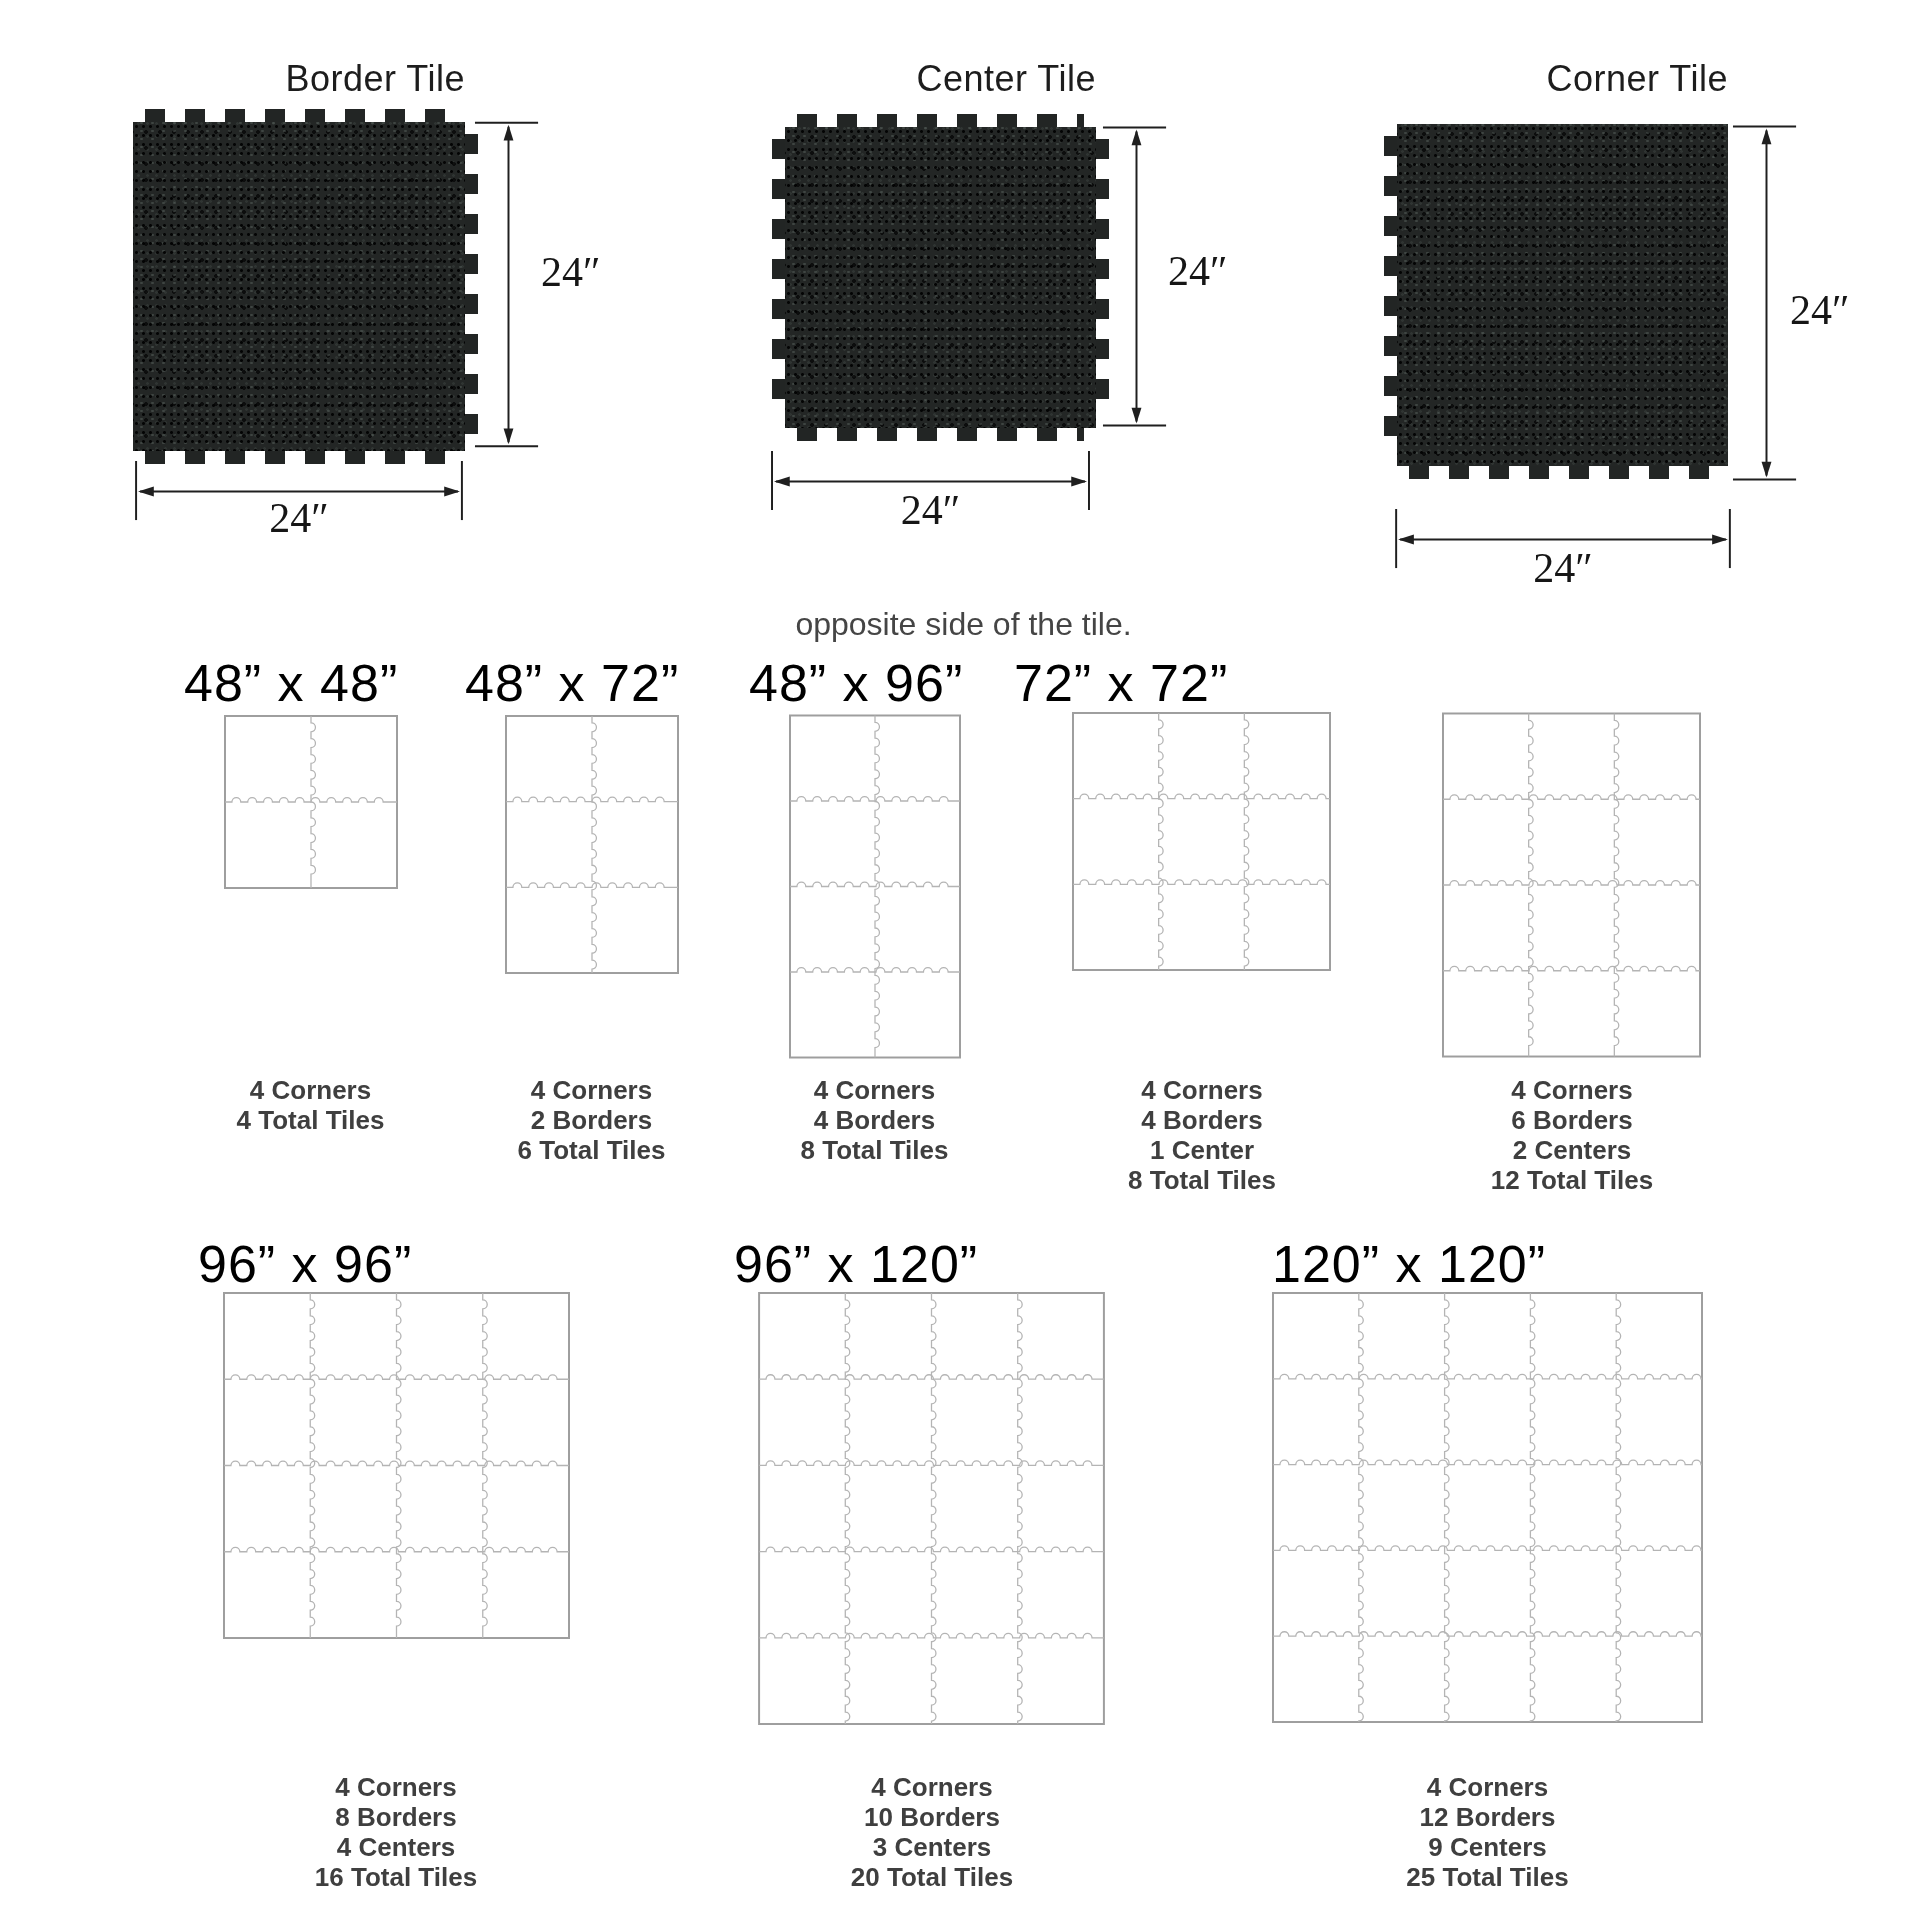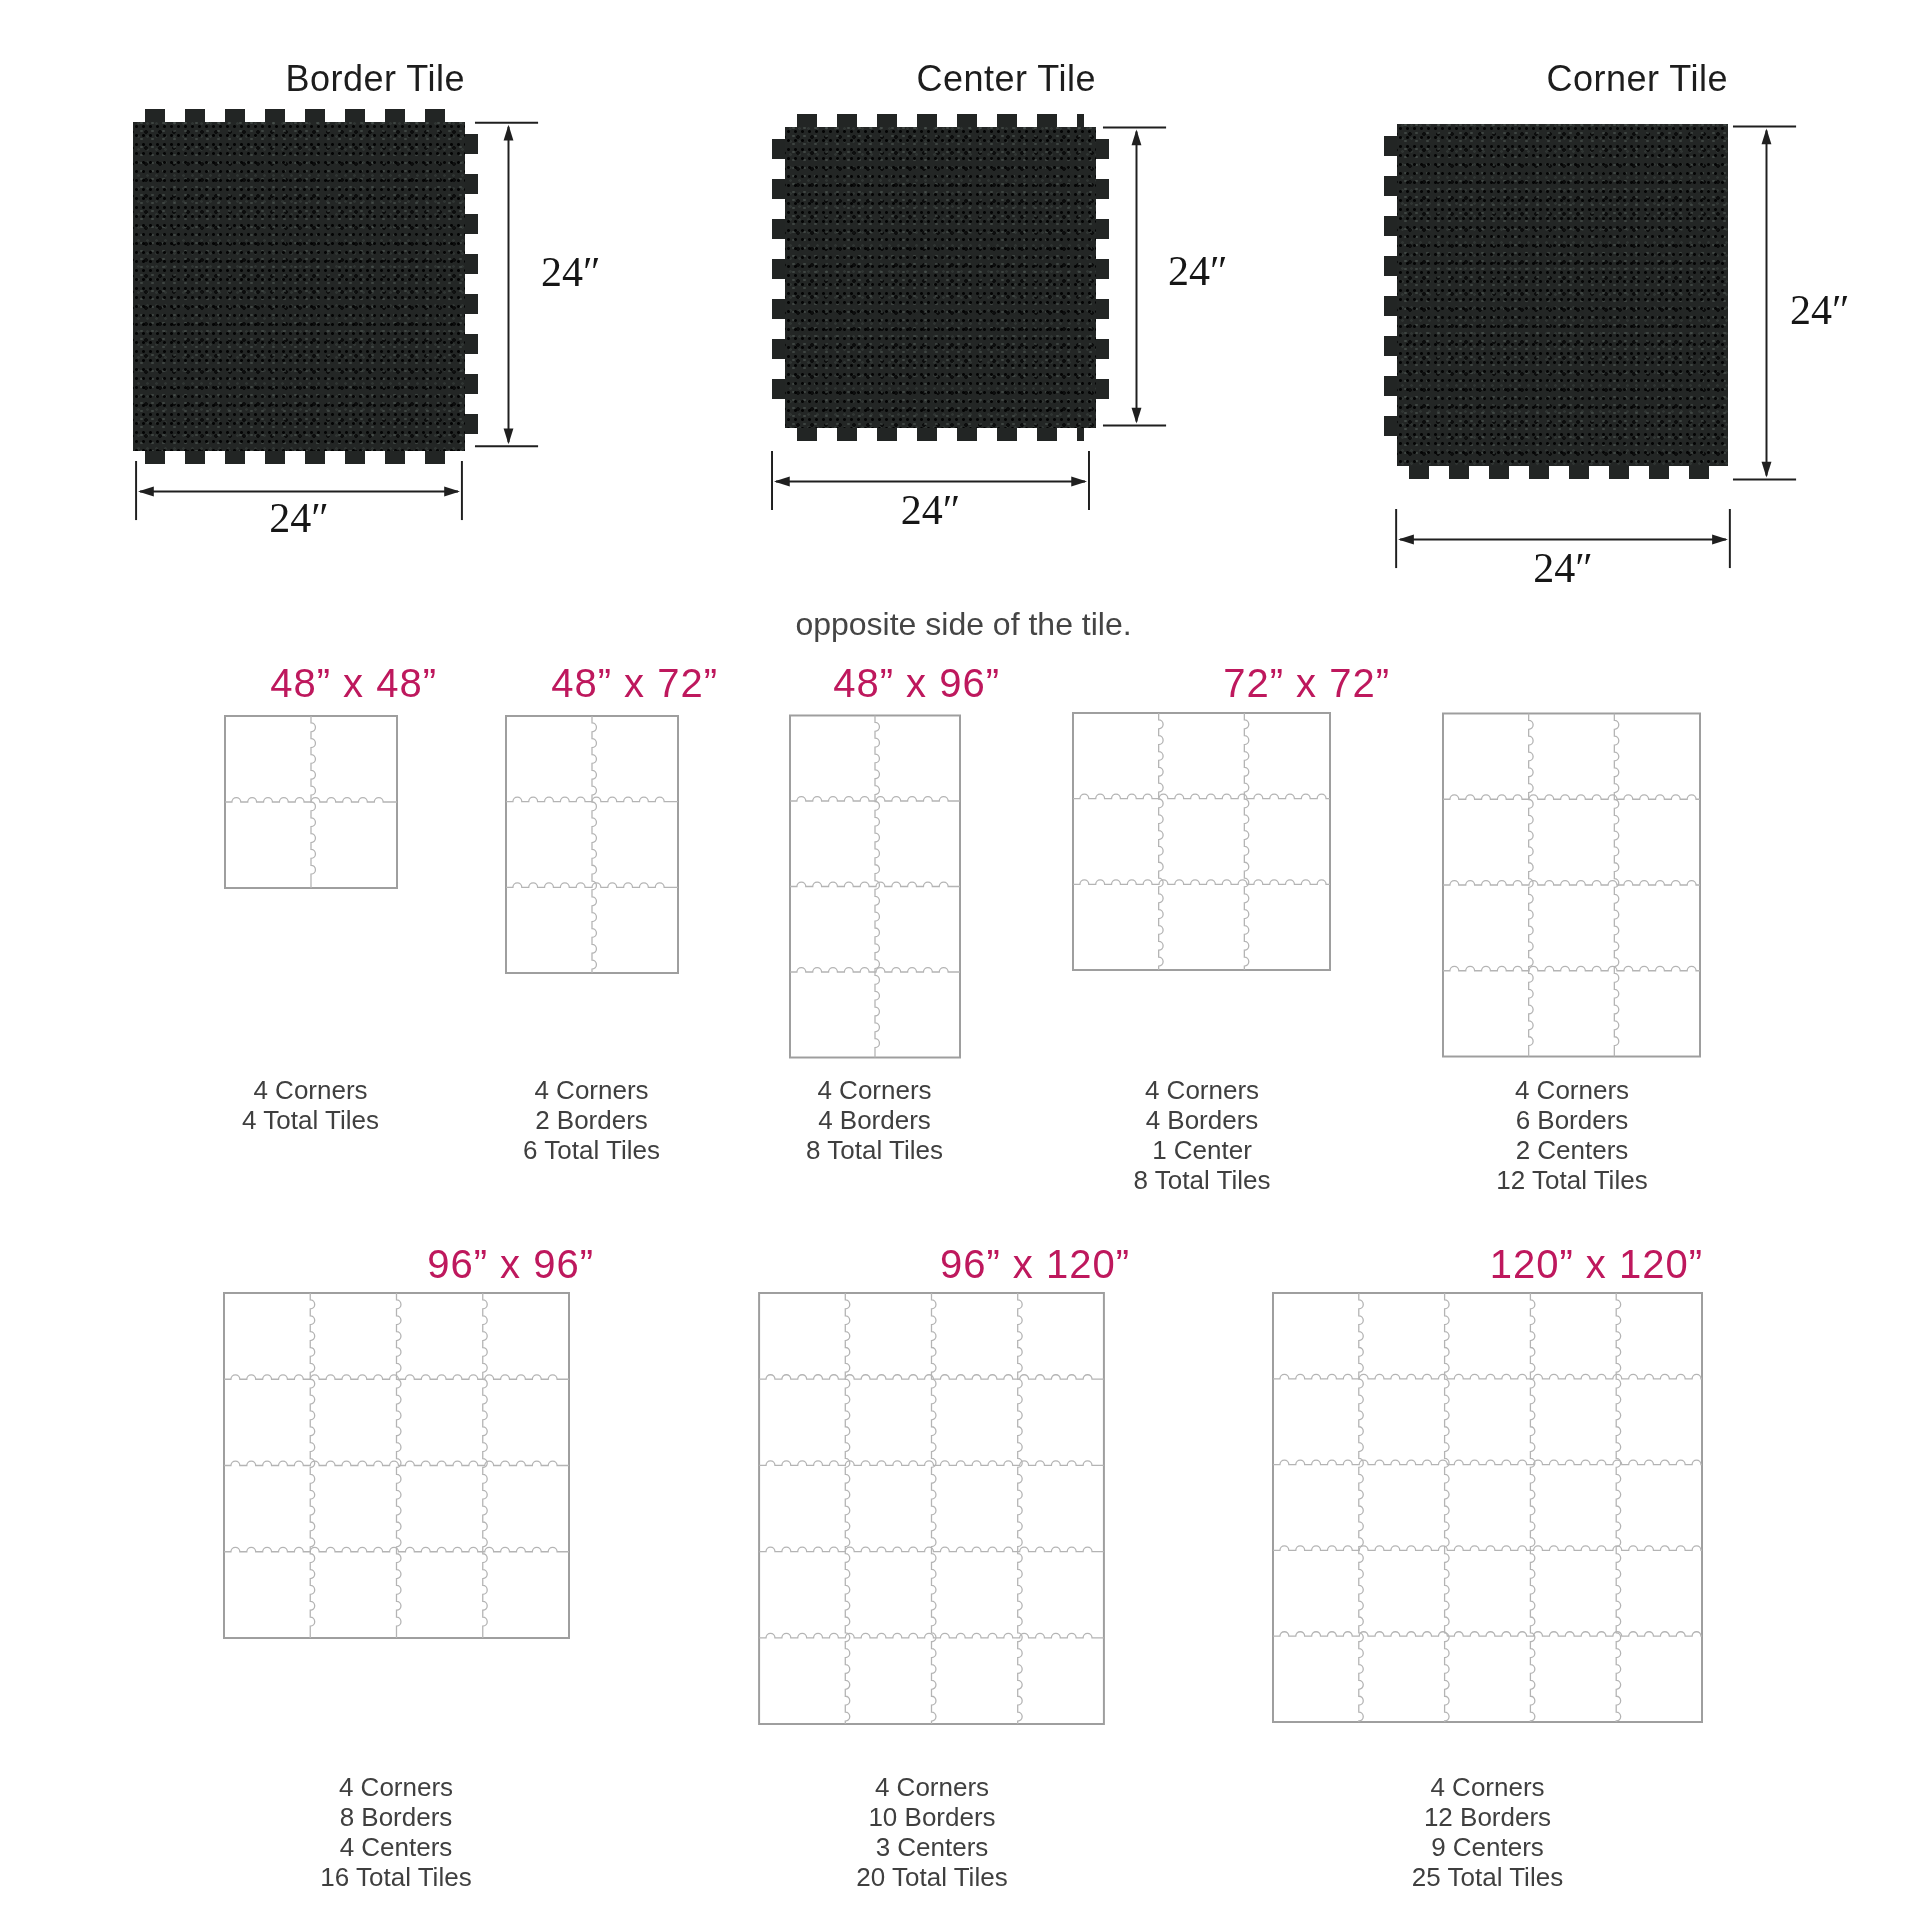--- a/index.html
+++ b/index.html
@@ -30,27 +30,27 @@
   svg.dim polygon,svg.hdim polygon{fill:#1f1f1f;}
   .dlabel{position:absolute;font-family:"Liberation Serif",serif;font-size:42px;
           line-height:46px;color:#161616;}
   .dlabel.ctr{text-align:center;}
 
   
   .note{position:absolute;left:0;width:1927px;text-align:center;font-size:32px;
         line-height:39px;color:#454545;font-weight:400;}
 
   
-  .gtitle{position:absolute;text-align:right;font-size:40px;line-height:48px;
-          color:#be185d;letter-spacing:1px;}
+  .gtitle{position:absolute;text-align:left;font-size:52px;line-height:48px;
+          color:#000000;letter-spacing:1px;}
   .ghost{position:absolute;}
   .gb{fill:#ffffff;stroke:#9e9e9e;stroke-width:2;}
   .gs{fill:none;stroke:#b4b4b4;stroke-width:1.3;}
   .counts{position:absolute;text-align:center;font-size:26px;line-height:30px;
-          color:#3f3f3f;}
+          color:#3f3f3f;font-weight:bold;}
 </style>
 </head>
 <body>
 
 <div id="canvas">
 
   <div class="tile-title" style="left:133px;top:59px;width:332px">Border Tile</div>
   <div class="tile" style="left:133px;top:122px;width:332px;height:329px">
     <div class="th t"></div>
     <div class="tv r"></div>

